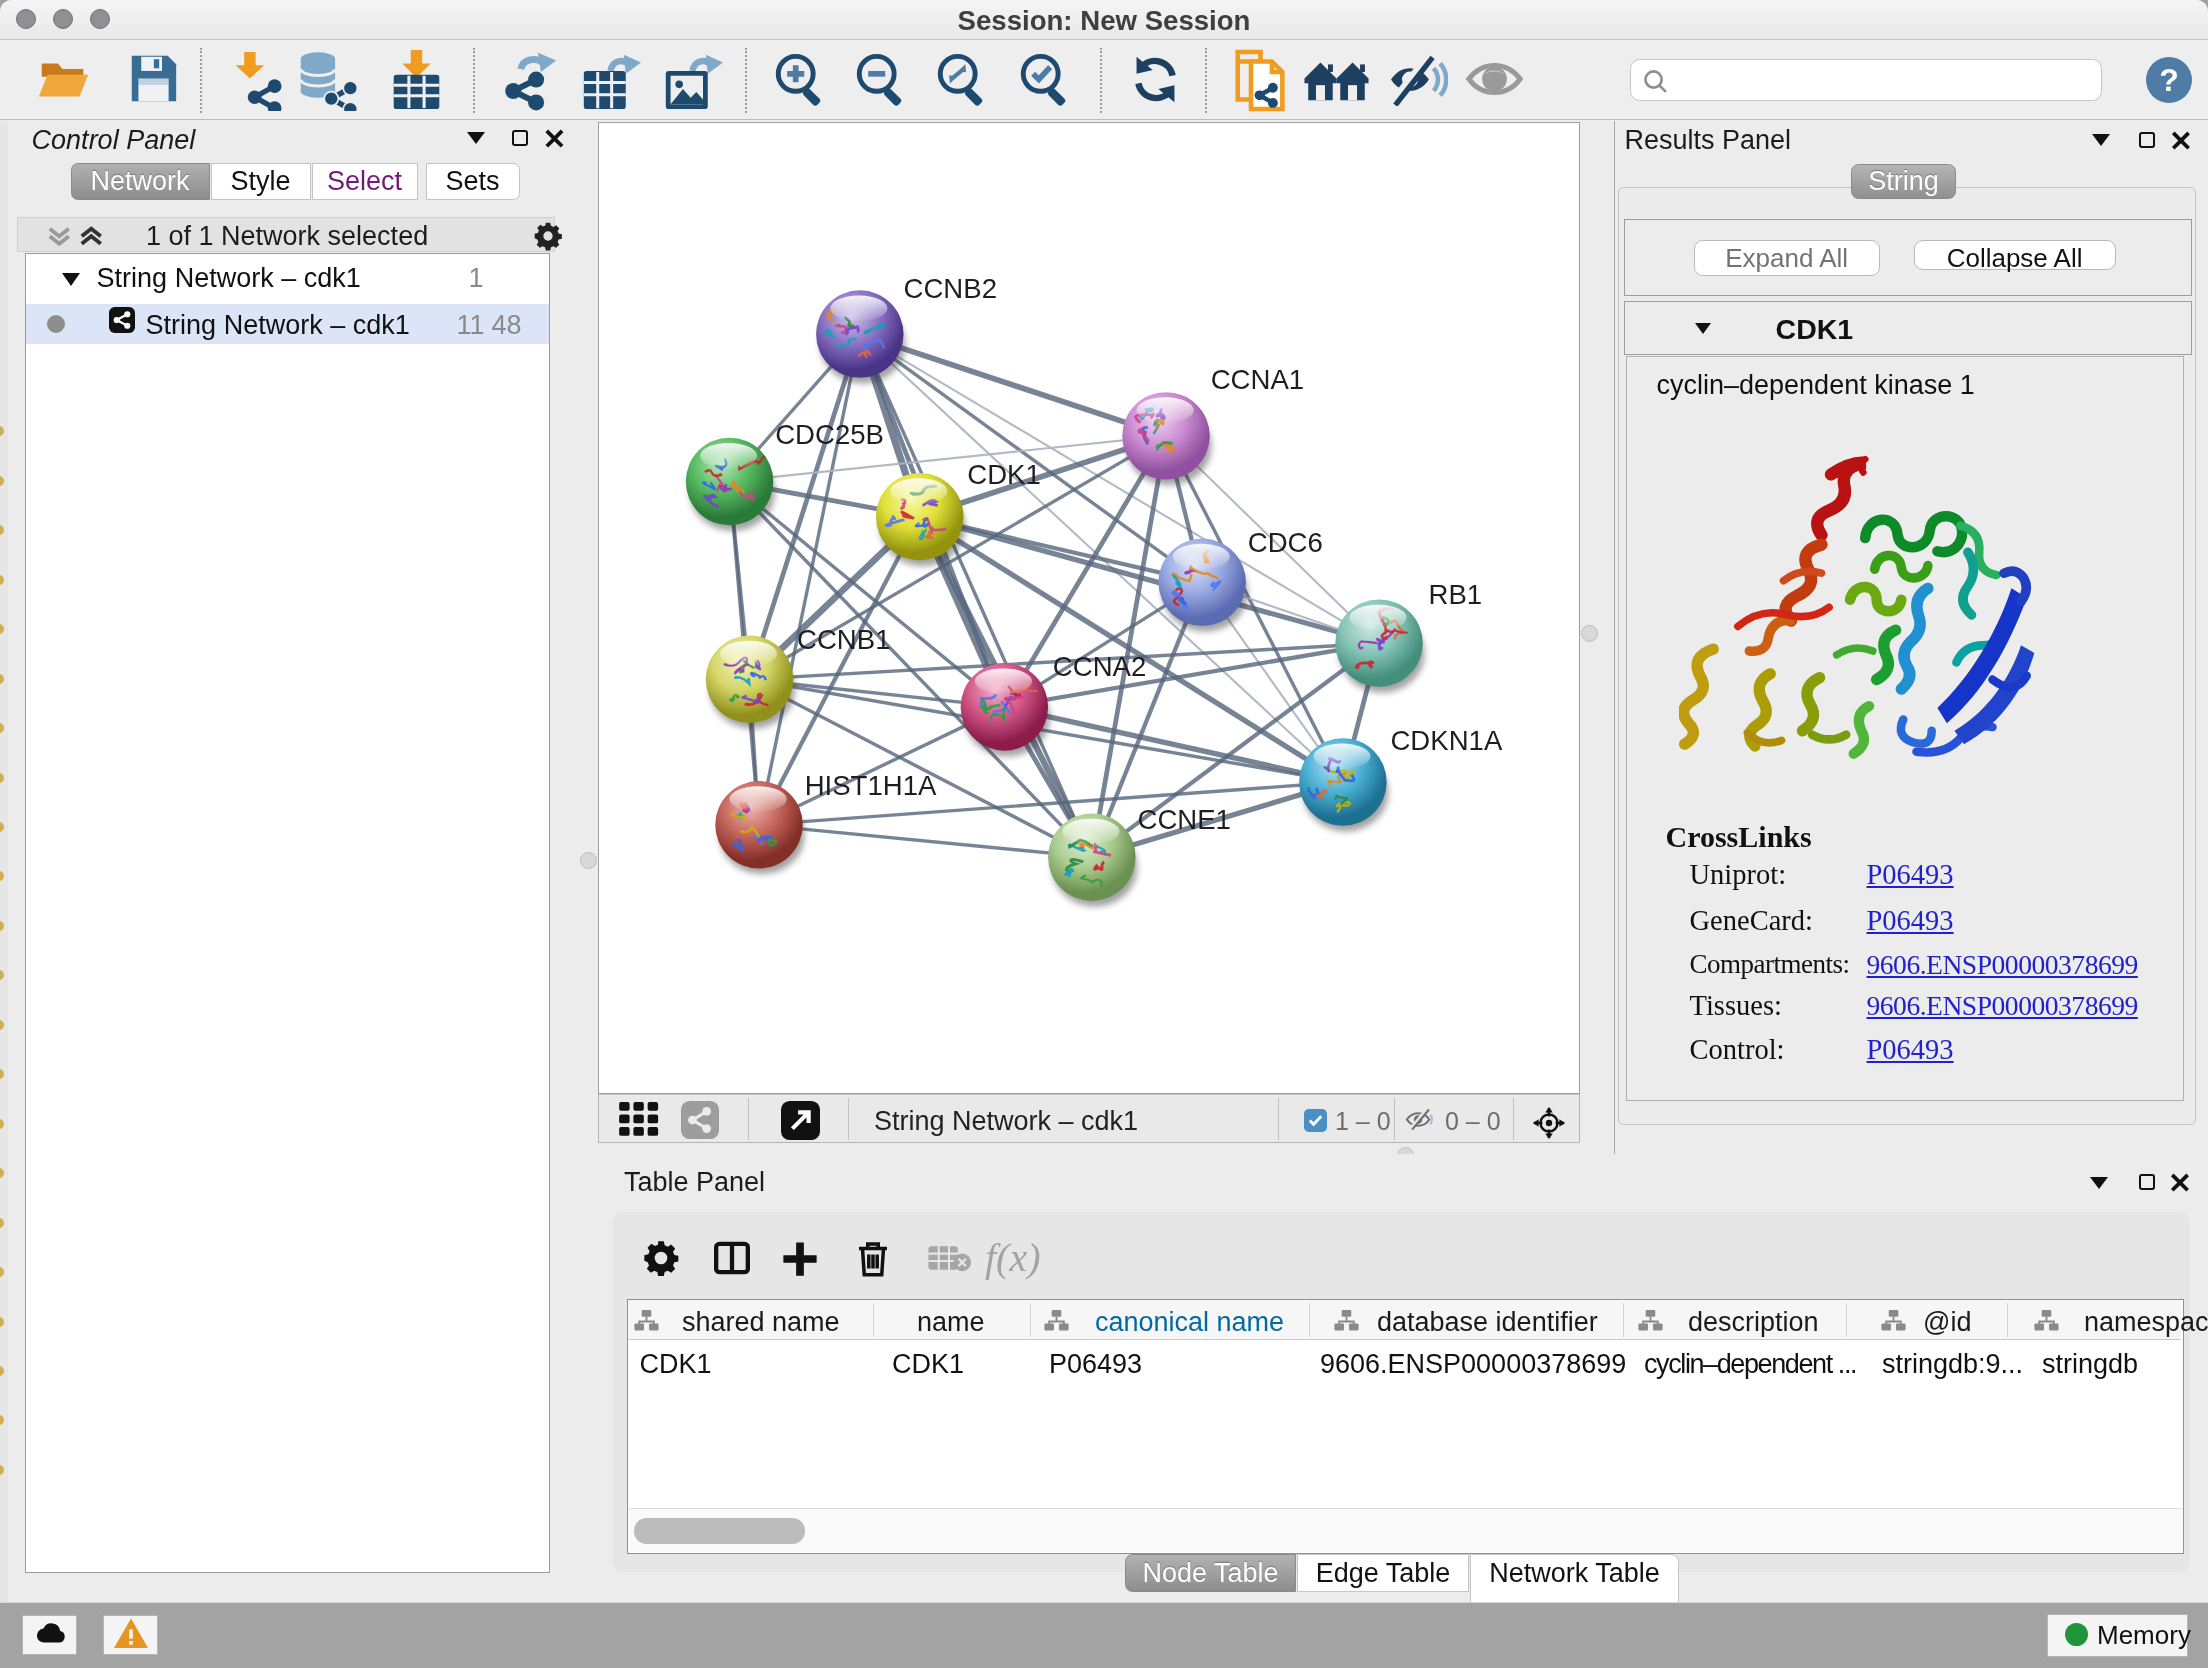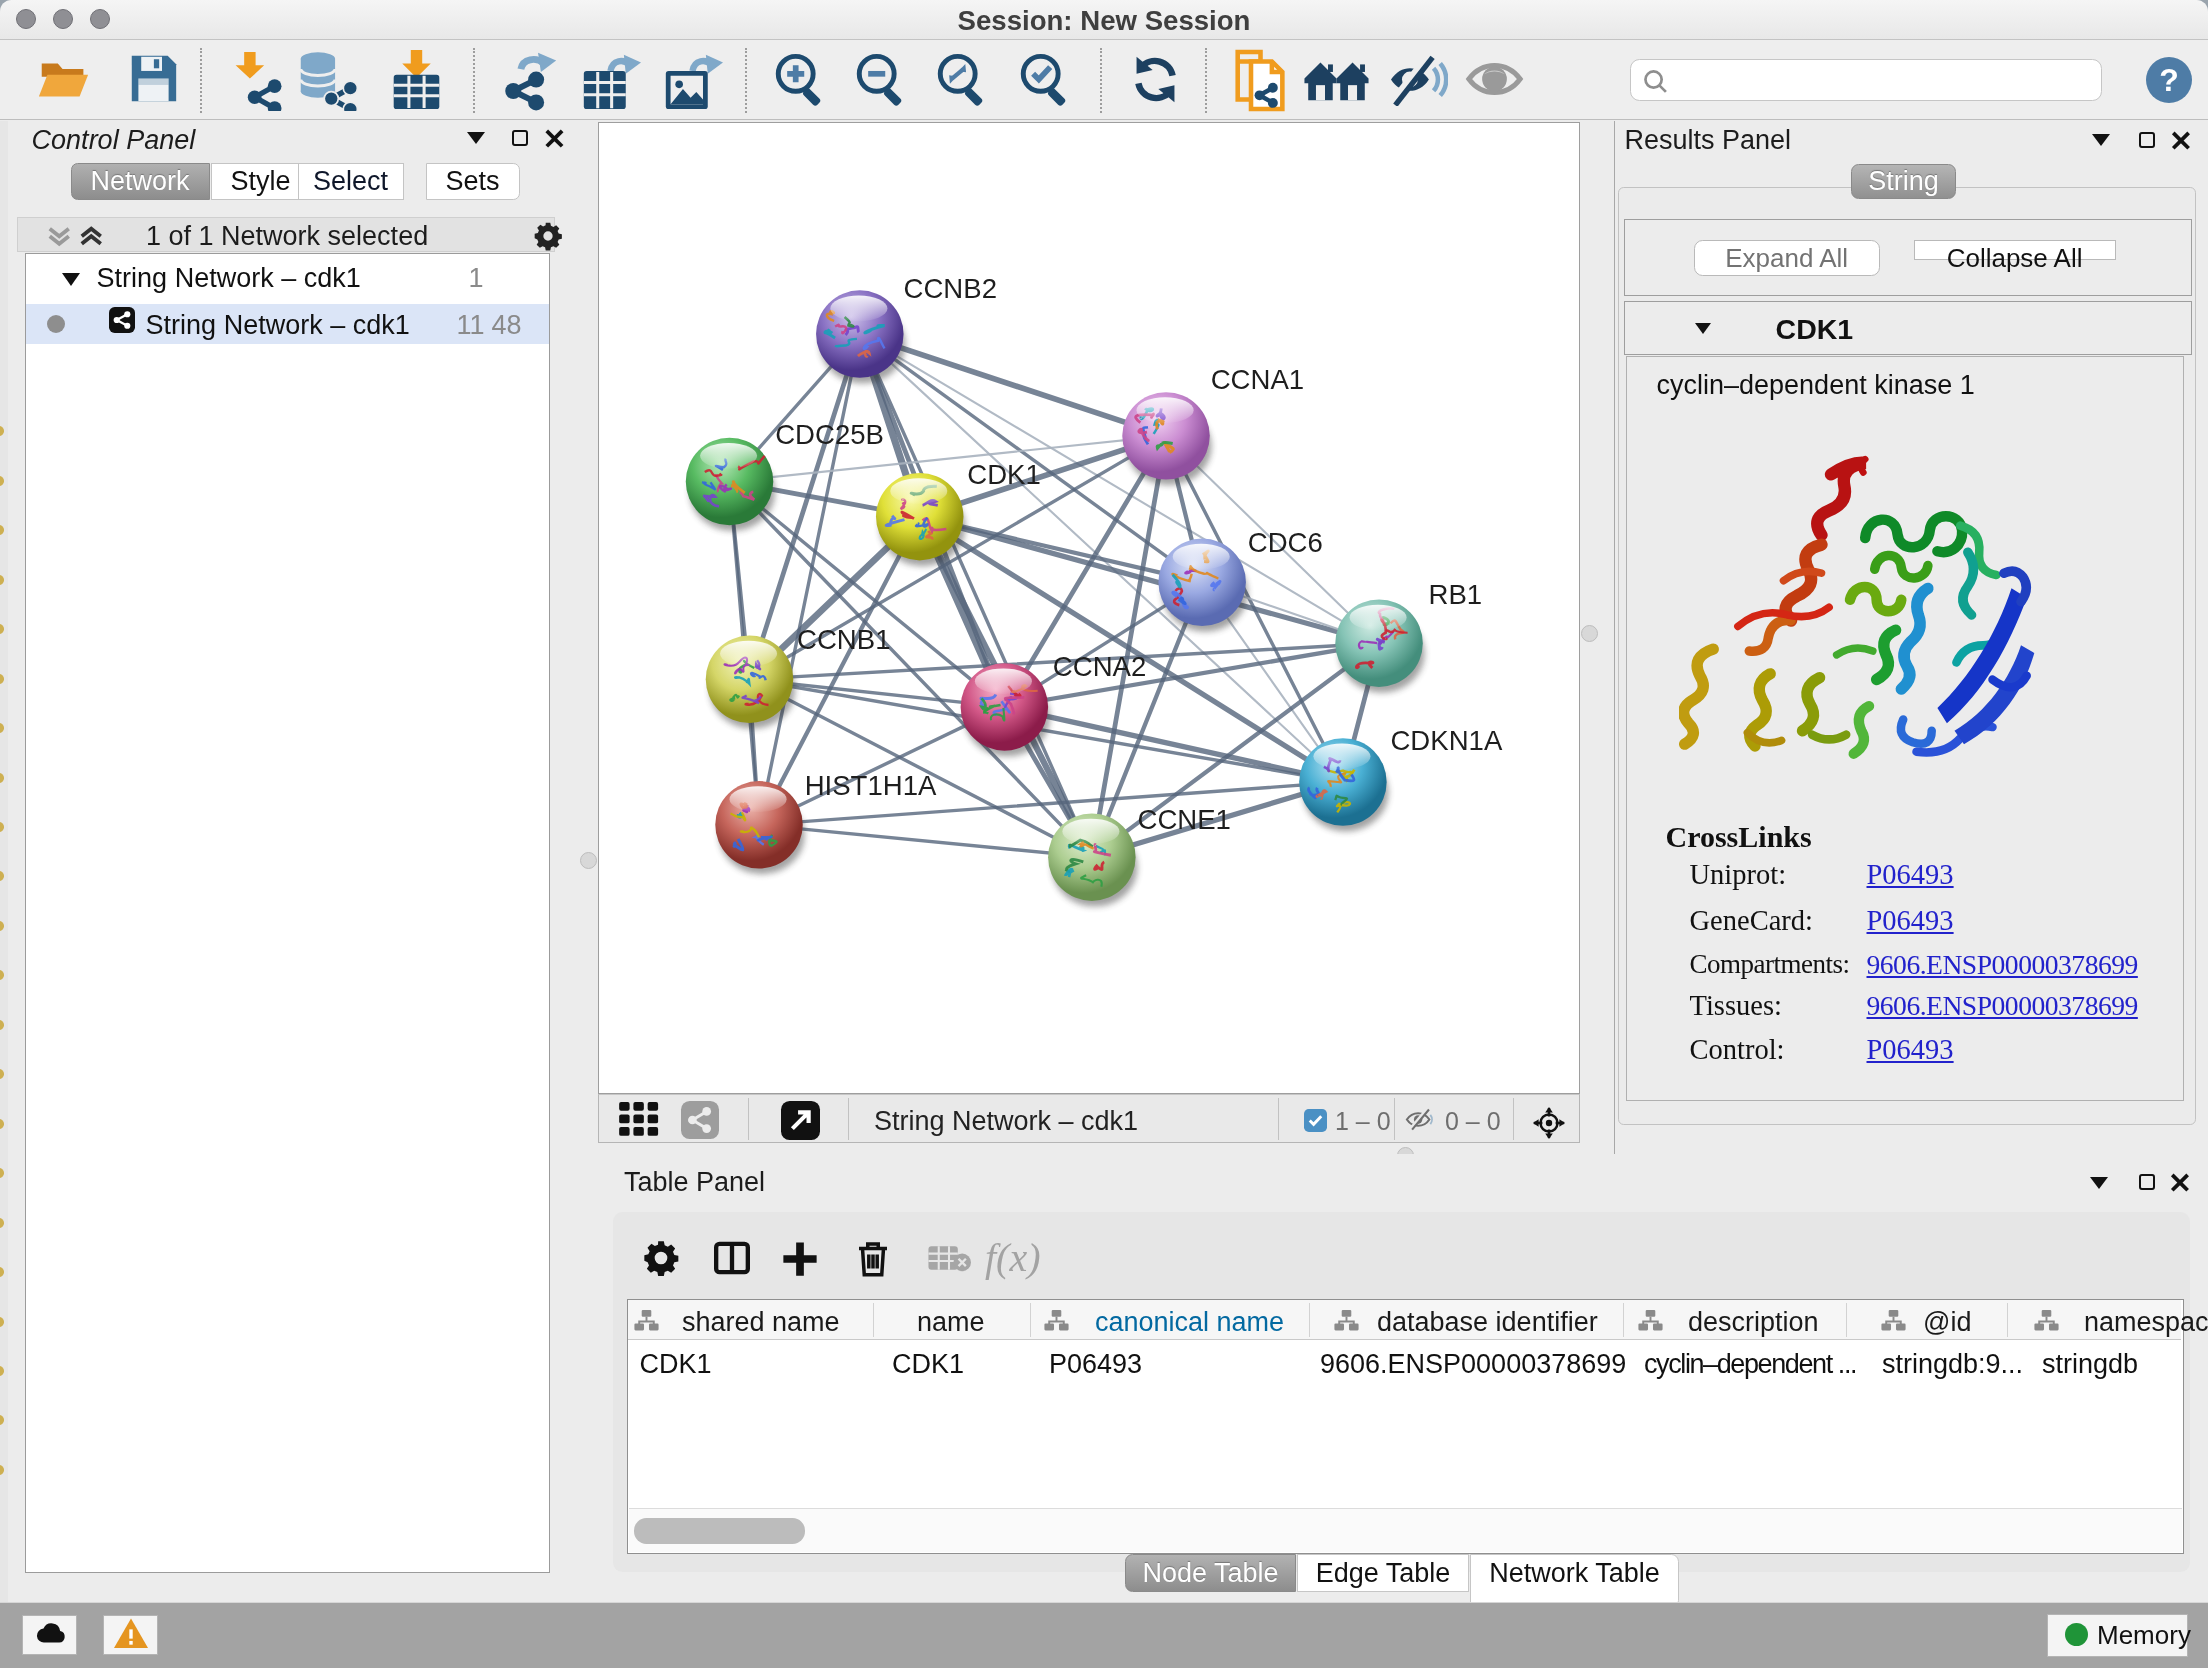--- a/index.html
+++ b/index.html
@@ -234,21 +234,21 @@
 
 <div class="abs" style="left:7.6px;top:121px;width:555px;height:1452px;background:#ececec;">
   <div class="panel-title abs" style="left:24px;top:3.8px;font-style:italic;">Control Panel</div>
 
   <div class="abs" style="left:459px;top:11.4px;width:0;height:0;border-left:9.5px solid transparent;border-right:9.5px solid transparent;border-top:12.4px solid #111;"></div>
   <div class="abs" style="left:504px;top:8.6px;width:16px;height:16px;border:2.9px solid #111;border-radius:2.9px;"></div>
   <div class="abs" style="left:535px;top:1.9px;font-size:28.5px;font-weight:bold;color:#111;">✕</div>
 
   <div class="abs" style="left:63px;top:42px;width:139px;height:37px;background:linear-gradient(#b0b0b0,#8d8d8d);border:1px solid #8a8a8a;border-radius:6.7px 0 0 6.7px;color:#fff;text-align:center;line-height:35px;font-size:27px;text-shadow:0 -1px 1px #777;">Network</div>
   <div class="abs" style="left:203px;top:42px;width:100px;height:37px;background:#fff;border:1px solid #c4c4c4;color:#111;text-align:center;line-height:35px;font-size:27px;">Style</div>
-  <div class="abs" style="left:290px;top:42px;width:106px;height:37px;background:#fff;border:1px solid #c4c4c4;color:#0f172a;text-align:center;line-height:35px;font-size:27px;">Select</div>
+  <div class="abs" style="left:304px;top:42px;width:106px;height:37px;background:#fff;border:1px solid #c4c4c4;color:#701a75;text-align:center;line-height:35px;font-size:27px;">Select</div>
   <div class="abs" style="left:418px;top:42px;width:94px;height:37px;background:#fff;border:1px solid #c4c4c4;border-radius:0 6.7px 6.7px 0;color:#111;text-align:center;line-height:35px;font-size:27px;">Sets</div>
 
   <div class="abs" style="left:9.5px;top:96px;width:538px;height:35px;background:#e2e2e2;border:1px solid #cfcfcf;">
     <svg class="abs" style="left:27px;top:3.8px;" width="28.5" height="28.5" viewBox="0 0 30 30">
         <g stroke="#9a9a9a" stroke-width="4" fill="none">
           <path d="M5 7 L15 15 L25 7"></path>
           <path d="M5 15 L15 23 L25 15"></path>
         </g>
       </svg>
     <svg class="abs" style="left:59px;top:3.8px;" width="28.5" height="28.5" viewBox="0 0 30 30">
@@ -640,21 +640,21 @@
   <div class="abs" style="left:477px;top:13.3px;width:0;height:0;border-left:9.5px solid transparent;border-right:9.5px solid transparent;border-top:12.4px solid #111;"></div>
   <div class="abs" style="left:524px;top:10.5px;width:16px;height:16px;border:2.9px solid #111;border-radius:2.9px;"></div>
   <div class="abs" style="left:554px;top:3.8px;font-size:28.5px;font-weight:bold;color:#111;">✕</div>
 
   <div class="abs" style="left:2.9px;top:66px;width:578px;height:938px;background:#ebebeb;border:1px solid #c2c2c2;border-radius:5.7px;"></div>
 
   <div class="abs" style="left:236px;top:43px;width:105px;height:35px;background:linear-gradient(#b5b5b5,#909090);border:1px solid #8a8a8a;border-radius:7.6px;color:#fff;text-align:center;line-height:33px;font-size:27px;text-shadow:0 -1px 1px #777;">String</div>
 
   <div class="abs" style="left:8.6px;top:98px;width:568px;height:77px;background:#ececec;border:1px solid #9e9e9e;">
     <div class="abs" style="left:69px;top:20px;width:186px;height:36px;background:#fff;border:1px solid #b9b9b9;border-radius:8.6px;text-align:center;line-height:34px;font-size:26px;color:#737373;">Expand All</div>
-    <div class="abs" style="left:289px;top:20px;width:202px;height:20px;background:#fff;border:1px solid #b9b9b9;border-radius:0;text-align:center;line-height:34px;font-size:26px;color:#111;">Collapse All</div>
+    <div class="abs" style="left:289px;top:20px;width:202px;height:30px;background:#fff;border:1px solid #b9b9b9;border-radius:9px;text-align:center;line-height:34px;font-size:26px;color:#111;">Collapse All</div>
   </div>
 
   <div class="abs" style="left:8.6px;top:180px;width:568px;height:54px;background:#ececec;border:1px solid #9e9e9e;">
     <div class="abs" style="left:70px;top:21px;width:0;height:0;border-left:8.6px solid transparent;border-right:8.6px solid transparent;border-top:11.4px solid #111;"></div>
     <div class="abs" style="left:151px;top:10.5px;font-size:28.5px;font-weight:bold;color:#111;">CDK1</div>
   </div>
 
   <div class="abs" style="left:10.5px;top:235px;width:558px;height:745px;background:#ececec;border:1px solid #b0b0b0;">
     <div class="abs" style="left:30px;top:13.3px;font-size:27px;color:#111;">cyclin–dependent kinase 1</div>
     <svg class="abs" style="left:52px;top:81px;" width="361" height="333" viewBox="0 0 380 350">

